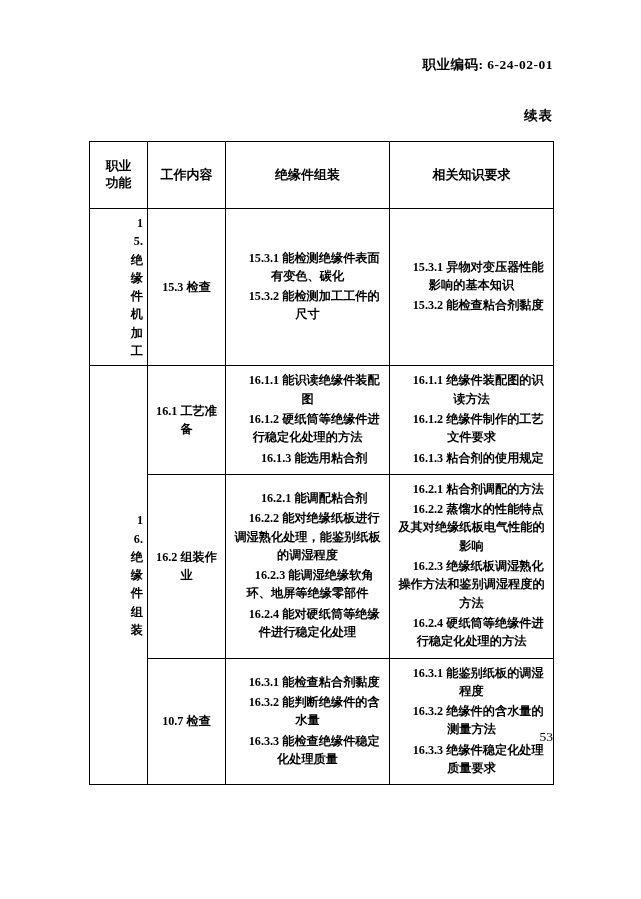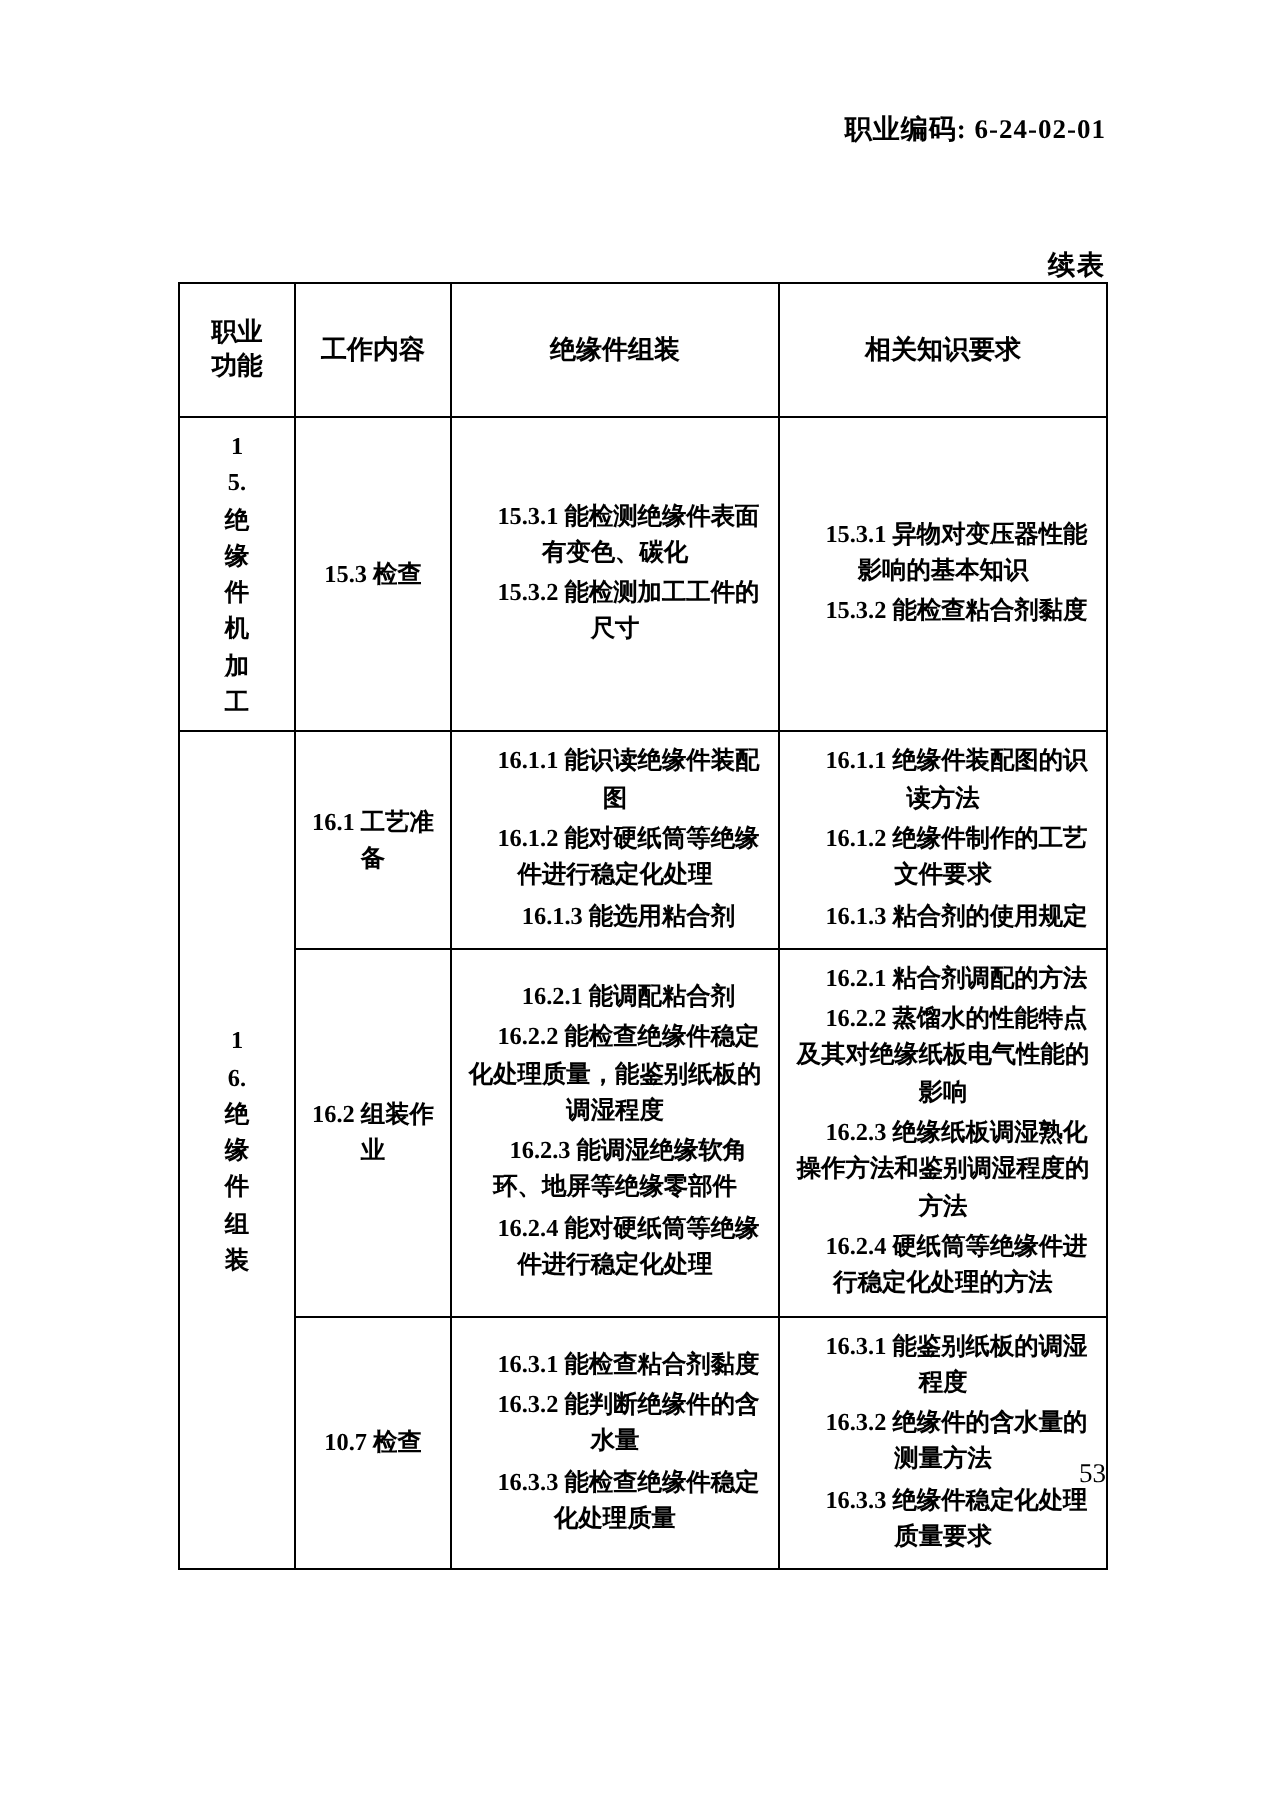--- a/index.html
+++ b/index.html
@@ -26,21 +26,21 @@
     right: 88px;
     top: 56px;
     font-size: 13.5px;
     font-weight: bold;
     letter-spacing: 0.5px;
     white-space: nowrap;
   }
   .cont-label {
     position: absolute;
     right: 88px;
-    top: 124px;
+    top: 107px;
     font-size: 13.5px;
     font-weight: bold;
     letter-spacing: 1px;
     white-space: nowrap;
   }
   .tbl-wrap {
     position: absolute;
     left: 89px;
     top: 141px;
     width: 464px;
@@ -66,21 +66,21 @@
   col.c1 { width: 58px; }
   col.c2 { width: 78px; }
   col.c3 { width: 164px; }
   col.c4 { width: 164px; }
   .cell-body {
     text-align: left;
     padding-left: 10px;
     padding-right: 6px;
   }
   .vert-label {
-    text-align: center;
+    text-align: right;
     line-height: 1.32;
     font-size: 12.6px;
     letter-spacing: 0px;
   }
   .vert-label .vchars {
     display: inline-block;
     width: 1.1em;
     word-break: break-all;
     white-space: normal;
   }
@@ -151,37 +151,37 @@
 
         <tr>
           <td class="vert-label" rowspan="3">
             <span class="vchars">16.绝缘件组装</span>
           </td>
           <td class="worktask">
             <span>16.1 工艺准备</span>
           </td>
           <td class="cell-body lines">
             <p class="ind">16.1.1 能识读绝缘件装配图</p>
-            <p class="ind">16.1.2 能对硬纸筒等绝缘件进行稳定化处理</p>
+            <p class="ind">16.1.2 硬纸筒等绝缘件进行稳定化处理的方法</p>
             <p class="ind">16.1.3 能选用粘合剂</p>
           </td>
           <td class="cell-body lines">
             <p class="ind">16.1.1 绝缘件装配图的识读方法</p>
             <p class="ind">16.1.2 绝缘件制作的工艺文件要求</p>
             <p class="ind">16.1.3 粘合剂的使用规定</p>
           </td>
         </tr>
 
         <tr>
           <td class="worktask">
             <span>16.2 组装作业</span>
           </td>
           <td class="cell-body lines">
             <p class="ind">16.2.1 能调配粘合剂</p>
-            <p class="ind">16.2.2 能检查绝缘件稳定化处理质量，能鉴别纸板的调湿程度</p>
+            <p class="ind">16.2.2 能对绝缘纸板进行调湿熟化处理，能鉴别纸板的调湿程度</p>
             <p class="ind">16.2.3 能调湿绝缘软角环、地屏等绝缘零部件</p>
             <p class="ind">16.2.4 能对硬纸筒等绝缘件进行稳定化处理</p>
           </td>
           <td class="cell-body lines">
             <p class="ind">16.2.1 粘合剂调配的方法</p>
             <p class="ind">16.2.2 蒸馏水的性能特点及其对绝缘纸板电气性能的影响</p>
             <p class="ind">16.2.3 绝缘纸板调湿熟化操作方法和鉴别调湿程度的方法</p>
             <p class="ind">16.2.4 硬纸筒等绝缘件进行稳定化处理的方法</p>
           </td>
         </tr>

